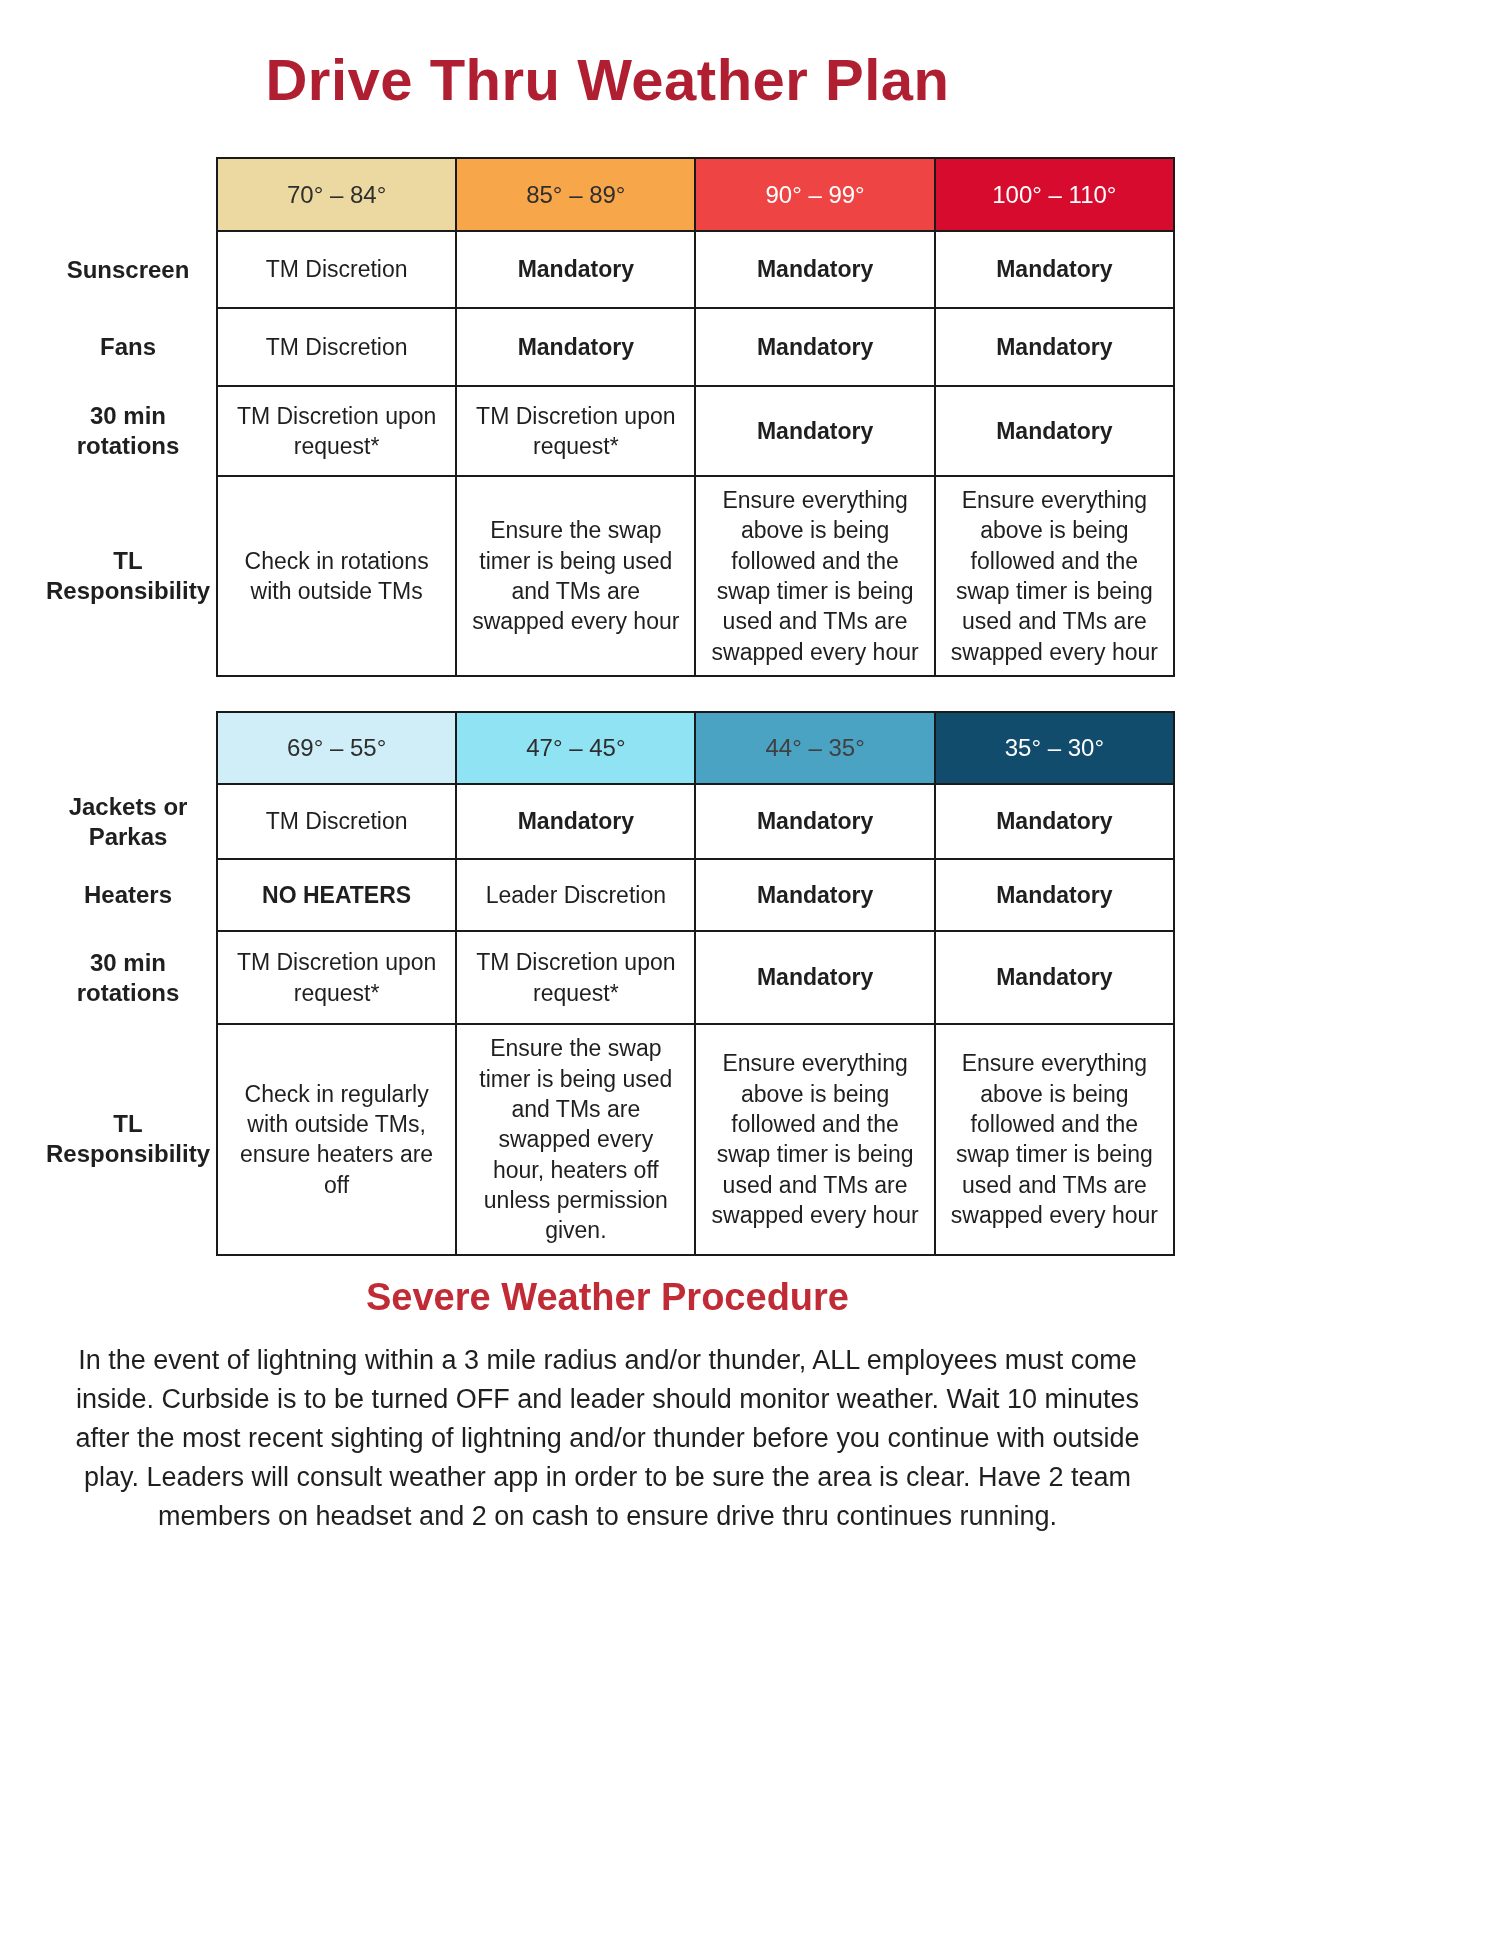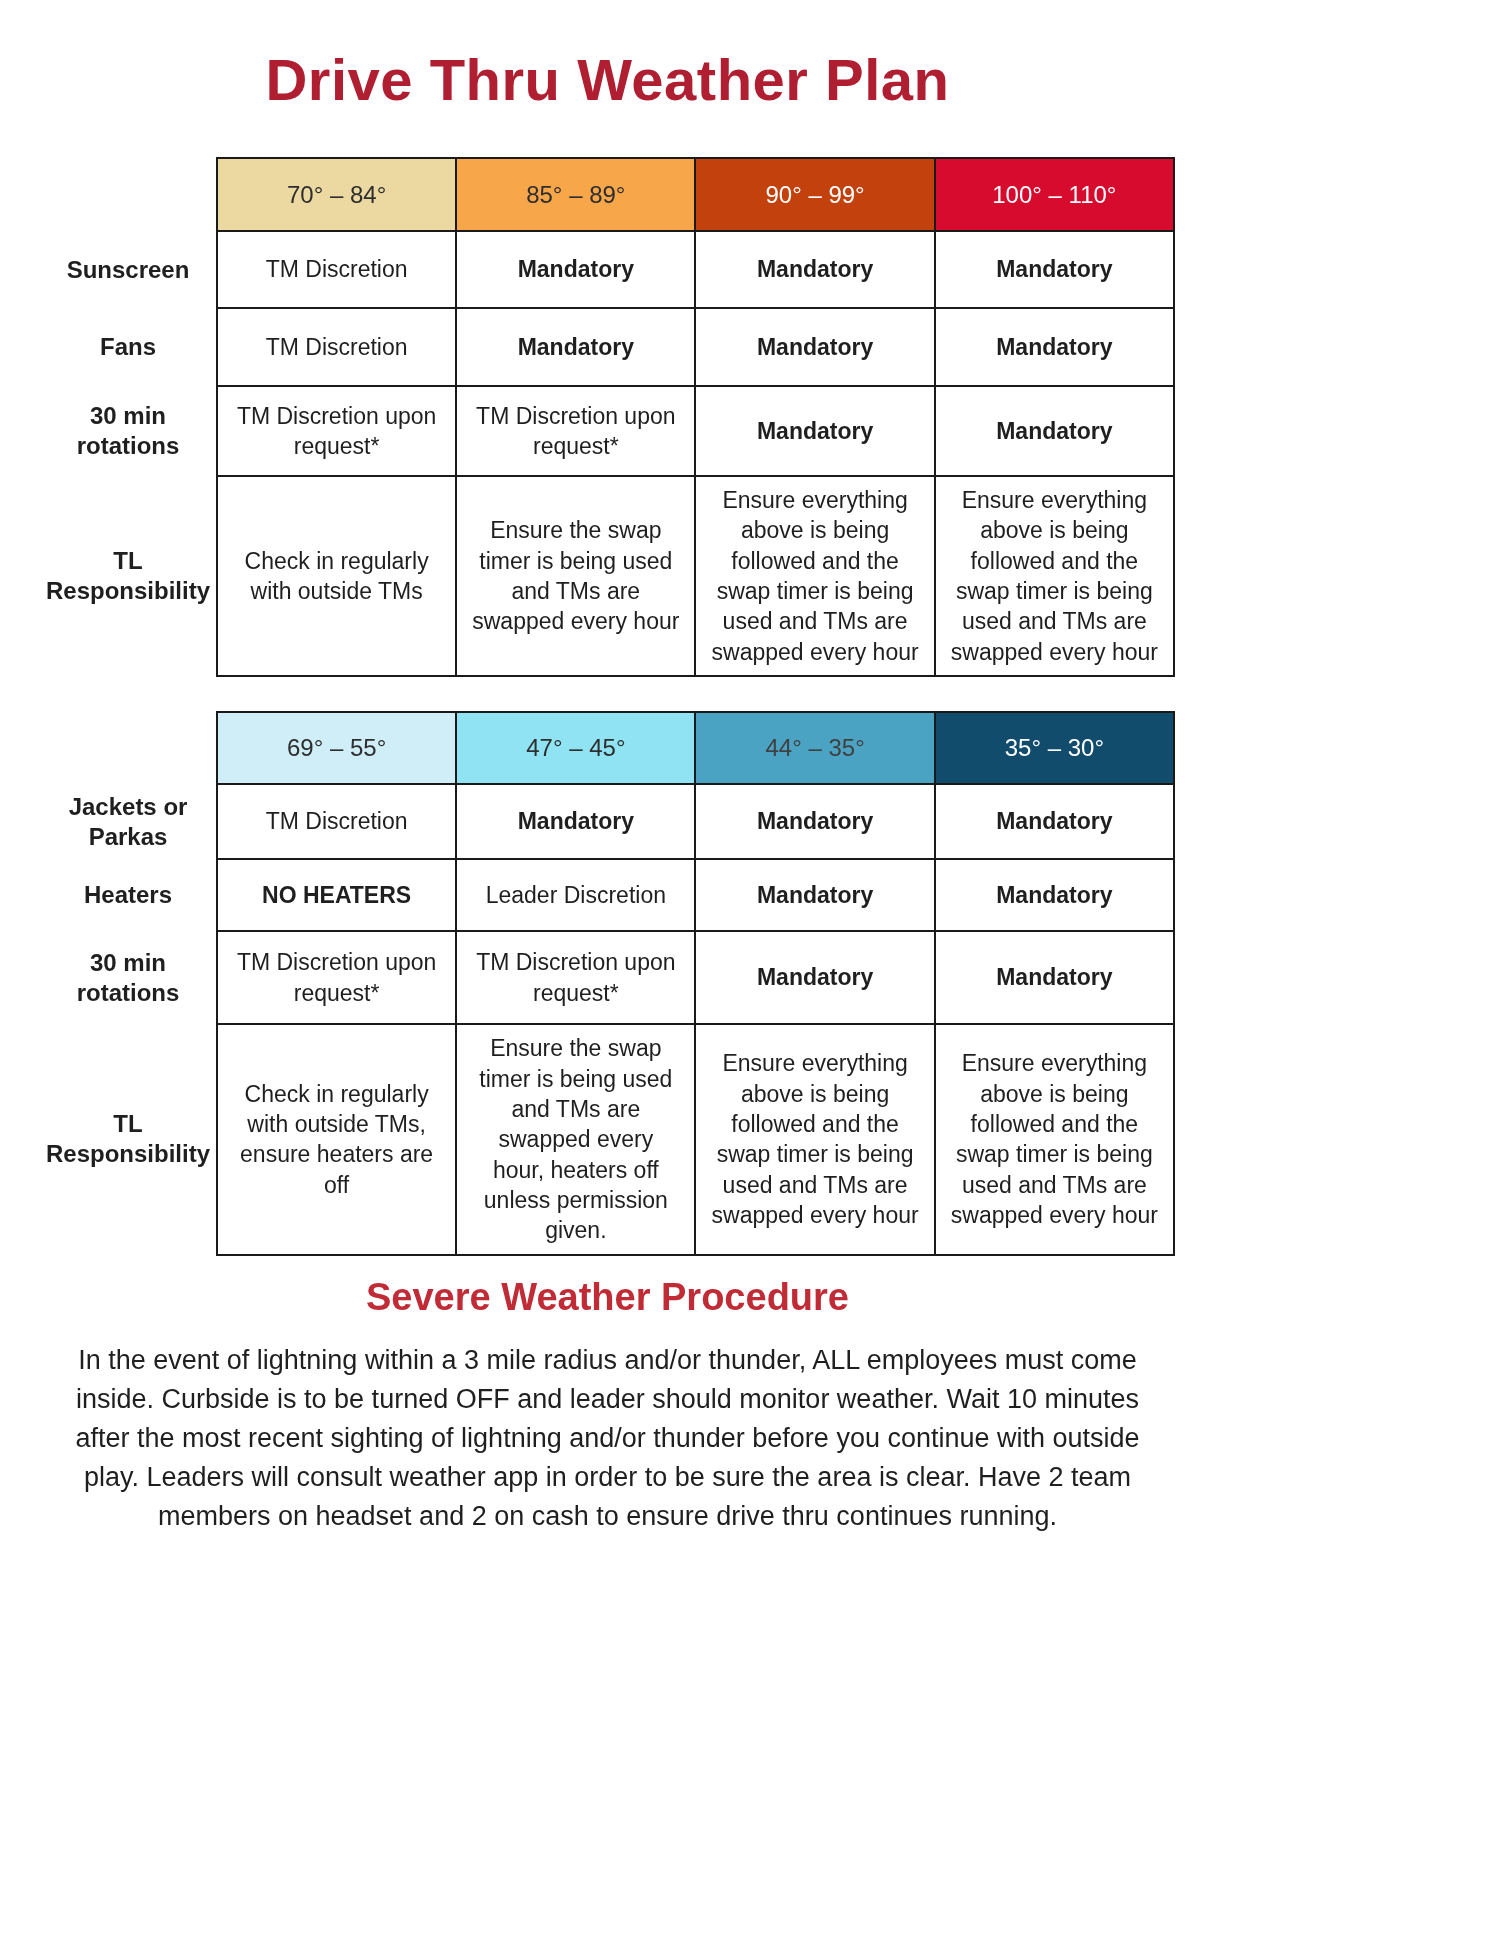--- a/index.html
+++ b/index.html
@@ -83,21 +83,21 @@
         <col class="c">
         <col class="c">
         <col class="c">
         <col class="c">
     </colgroup>
     <tbody>
         <tr style="height:73px;">
       <th class="corner"></th>
       <th class="col-header" style="background-color: rgb(236, 217, 162); color: rgb(46, 46, 46);">70° – 84°</th>
       <th class="col-header" style="background-color: rgb(247, 166, 74); color: rgb(46, 46, 46);">85° – 89°</th>
-      <th class="col-header" style="background-color: #c2410c; color: rgb(255, 255, 255);">90° – 99°</th>
+      <th class="col-header" style="background-color: #ef4444; color: rgb(255, 255, 255);">90° – 99°</th>
       <th class="col-header" style="background-color: rgb(214, 11, 46); color: rgb(255, 255, 255);">100° – 110°</th>
     </tr>
     <tr style="height:77px;">
       <td class="row-label">Sunscreen</td>
       <td class="cell">TM Discretion</td>
       <td class="cell bold">Mandatory</td>
       <td class="cell bold">Mandatory</td>
       <td class="cell bold">Mandatory</td>
     </tr>
     <tr style="height:78px;">
@@ -109,21 +109,21 @@
     </tr>
     <tr style="height:90px;">
       <td class="row-label">30 min rotations</td>
       <td class="cell">TM Discretion upon request*</td>
       <td class="cell">TM Discretion upon request*</td>
       <td class="cell bold">Mandatory</td>
       <td class="cell bold">Mandatory</td>
     </tr>
     <tr style="height:182px;">
       <td class="row-label">TL Responsibility</td>
-      <td class="cell">Check in regularly with outside TMs</td>
+      <td class="cell">Check in rotations with outside TMs</td>
       <td class="cell">Ensure the swap timer is being used and TMs are swapped every hour</td>
       <td class="cell">Ensure everything above is being followed and the swap timer is being used and TMs are swapped every hour</td>
       <td class="cell">Ensure everything above is being followed and the swap timer is being used and TMs are swapped every hour</td>
     </tr>
   </tbody>
     </table>
 
   <div class="table-gap"></div>
 
   <table class="plan">

